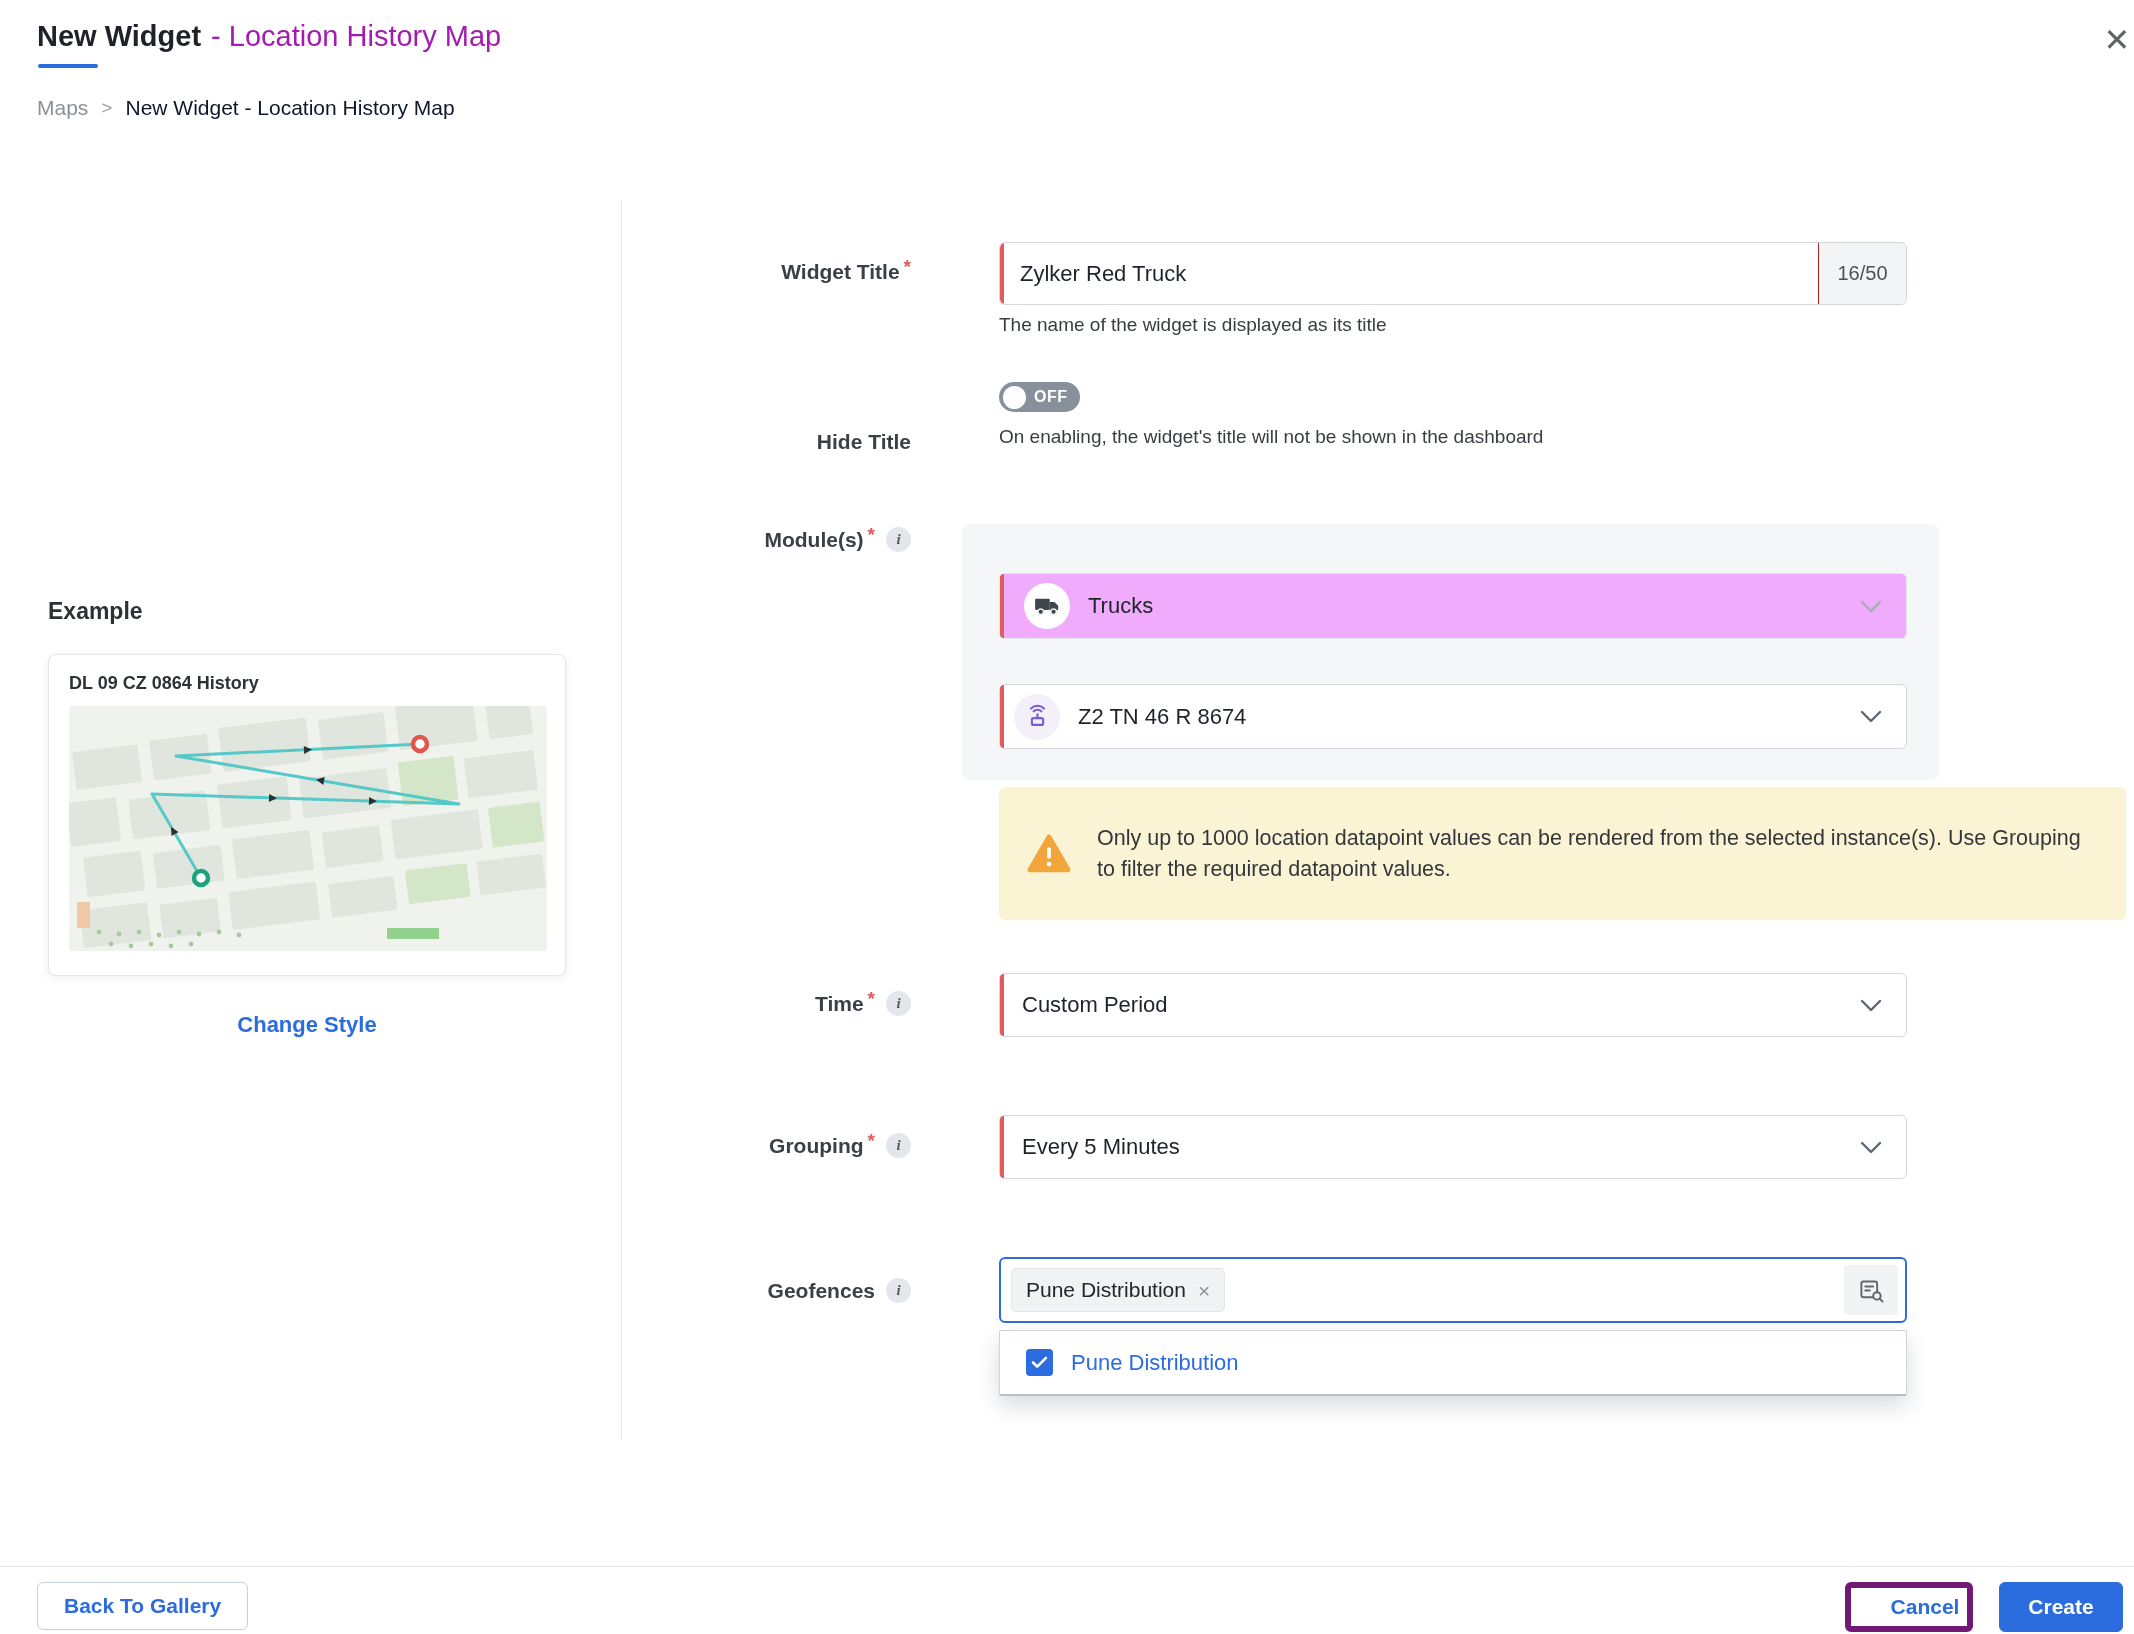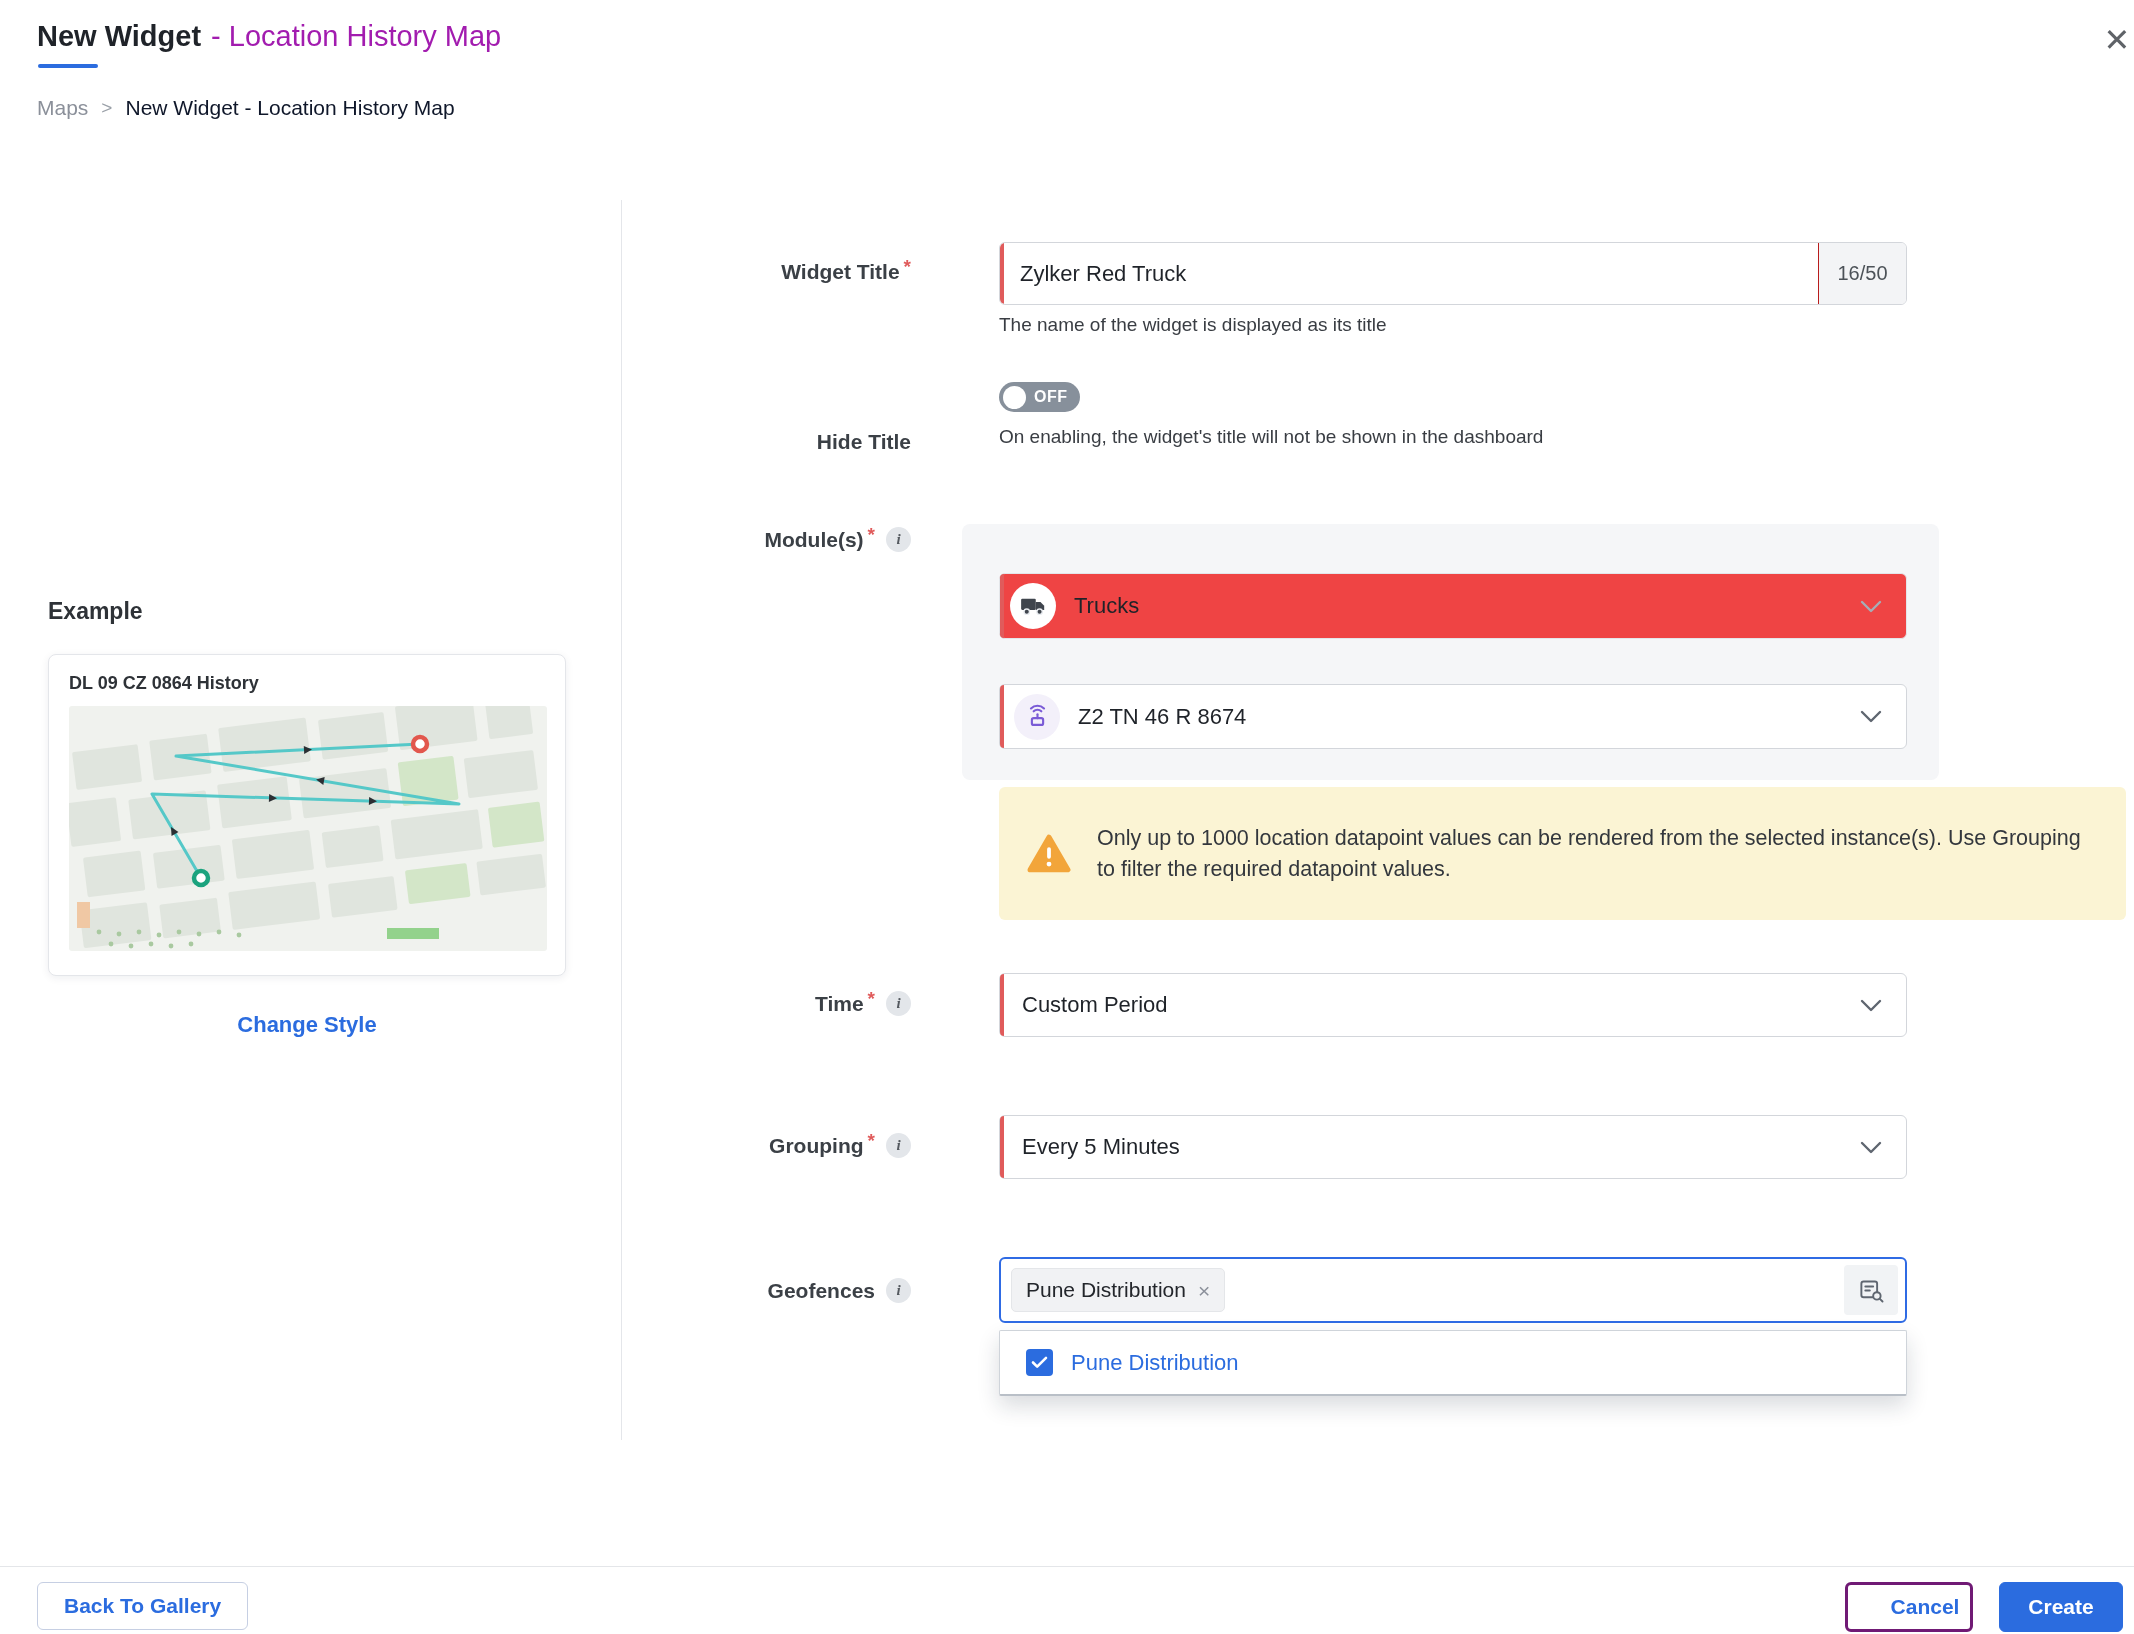--- a/index.html
+++ b/index.html
@@ -83,21 +83,21 @@
   .module-panel { position:absolute; left:962px; top:524px; width:977px; height:256px; background:#f5f6f8; border-radius:8px; }
 
   .select {
     position:absolute; left:999px; width:908px; height:64px;
     background:#fff; border:1px solid #d3d6db; border-radius:6px;
     display:flex; align-items:center; padding:0 24px 0 22px; cursor:pointer;
   }
   .select-value { font-size:22px; color:#1f2329; }
   .chevron-icon { margin-left:auto; display:flex; align-items:center; }
 
-  .module-select { top:573px; height:66px; background:#ef4444; border:1px solid #e3e6ea; padding-left:10px; }
+  .module-select { top:573px; height:66px; background:#f0abfc; border:1px solid #e3e6ea; padding-left:24px; }
   .instance-select { top:684px; height:65px; padding-left:14px; }
   .icon-circle {
     width:46px; height:46px; border-radius:50%; background:#fff;
     display:flex; align-items:center; justify-content:center; margin-right:18px; flex:0 0 auto;
   }
   .icon-circle.lavender { background:#f3f0fa; }
 
   .warning-banner {
     position:absolute; left:999px; top:787px; width:1127px; height:133px;
     background:#fbf4d4; border-radius:6px; display:flex; align-items:center; padding:0 28px; gap:26px;
@@ -137,21 +137,21 @@
 
   
   .footer-divider { position:absolute; left:0; top:1566px; width:2134px; height:1px; background:#e4e6e9; }
   .btn { font-family:inherit; font-size:21px; font-weight:600; border-radius:6px; cursor:pointer; }
   .btn-back {
     position:absolute; left:37px; top:1582px; height:48px; padding:0 26px;
     background:#fff; border:1px solid #c6cfe3; color:var(--blue);
   }
   .btn-cancel {
     position:absolute; left:1845px; top:1582px; width:128px; height:50px;
-    background:#fff; border:3px solid #701a75; color:var(--blue);padding-left:32px;
+    background:#fff; border:6px solid #701a75; color:var(--blue);padding-left:32px;
   }
   .btn-create {
     position:absolute; left:1999px; top:1582px; width:124px; height:50px;
     background:var(--blue); border:1px solid var(--blue); color:#fff;
   }
 </style>
 </head>
 <body>
 
 <div class="modal-title">

